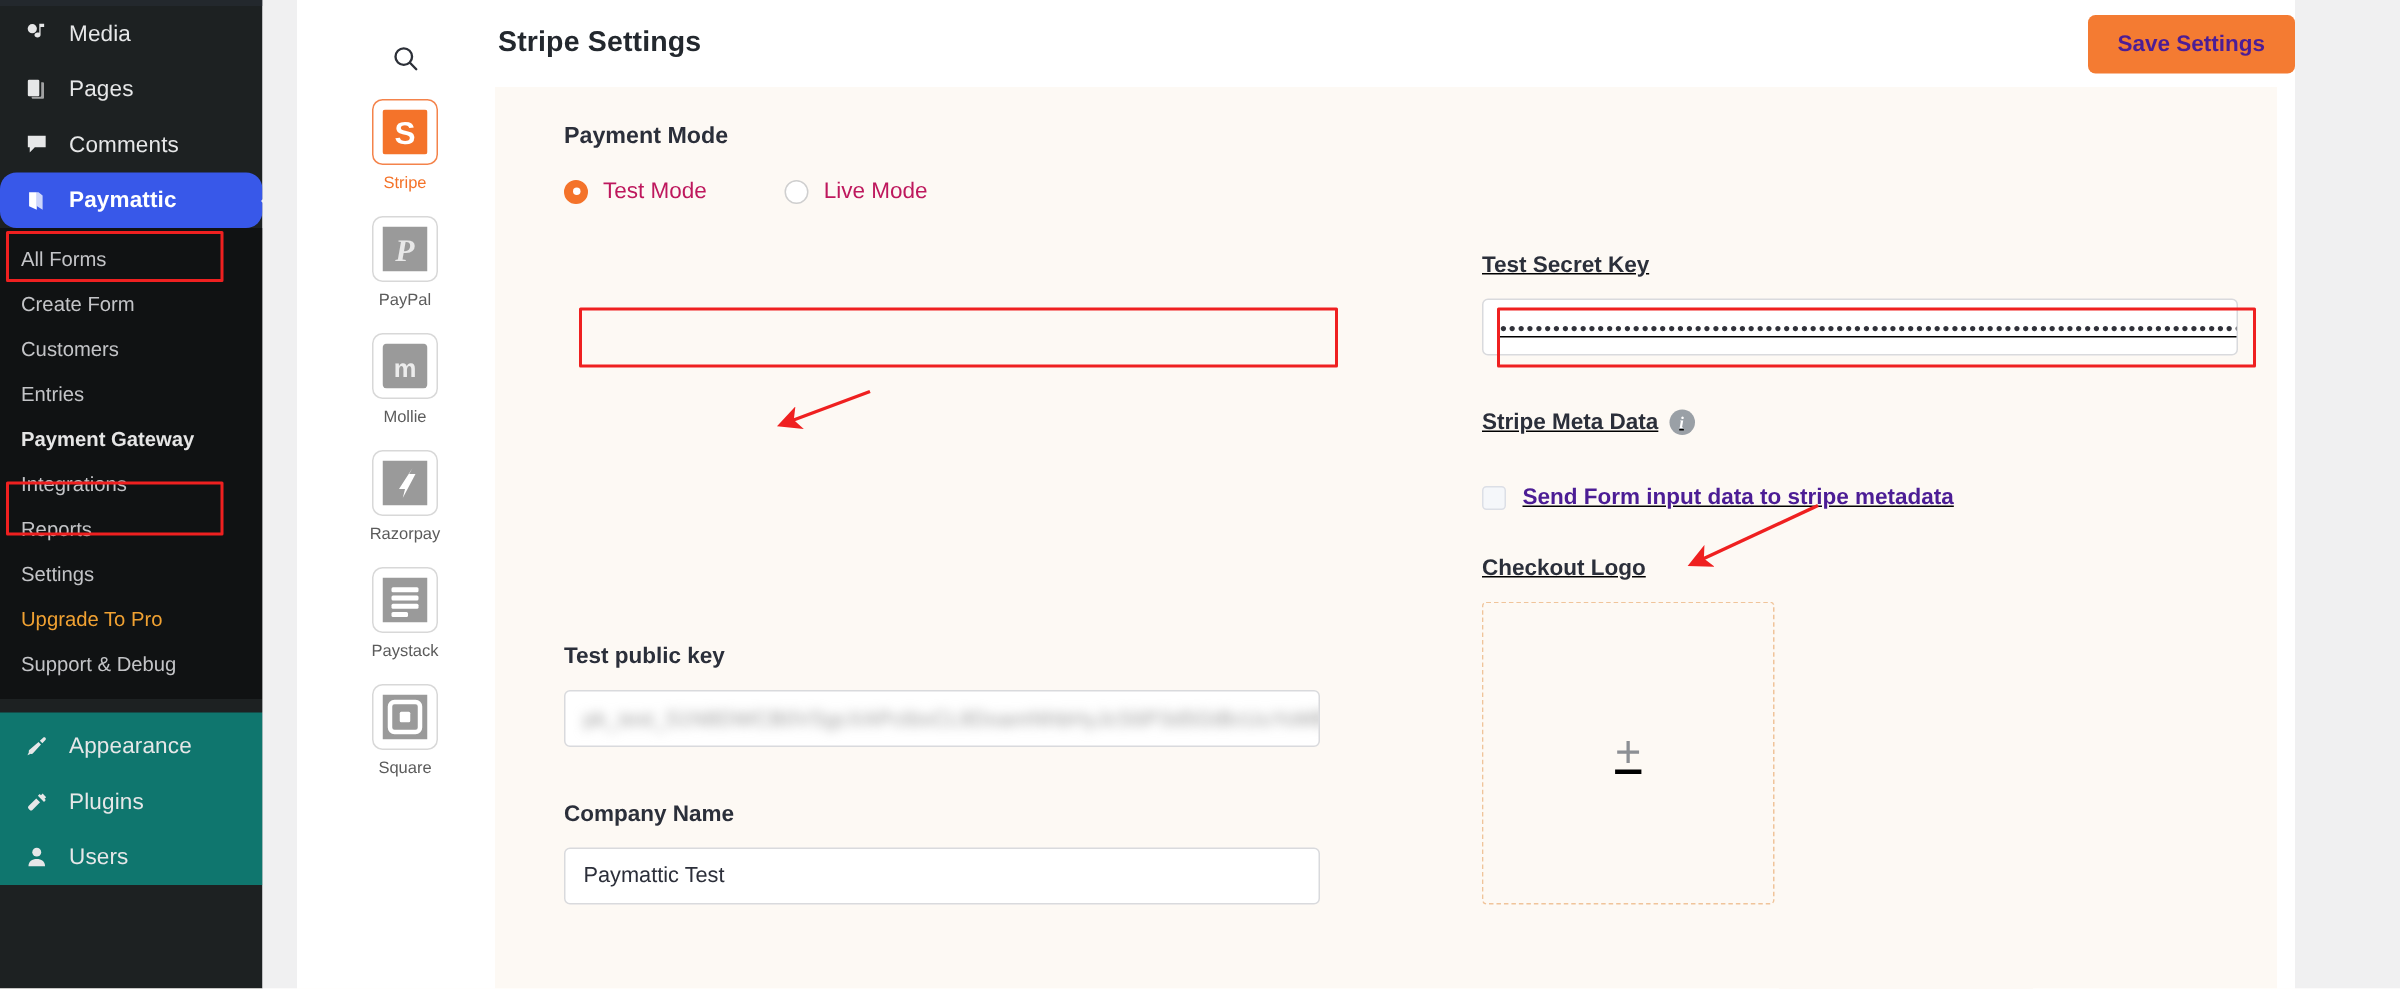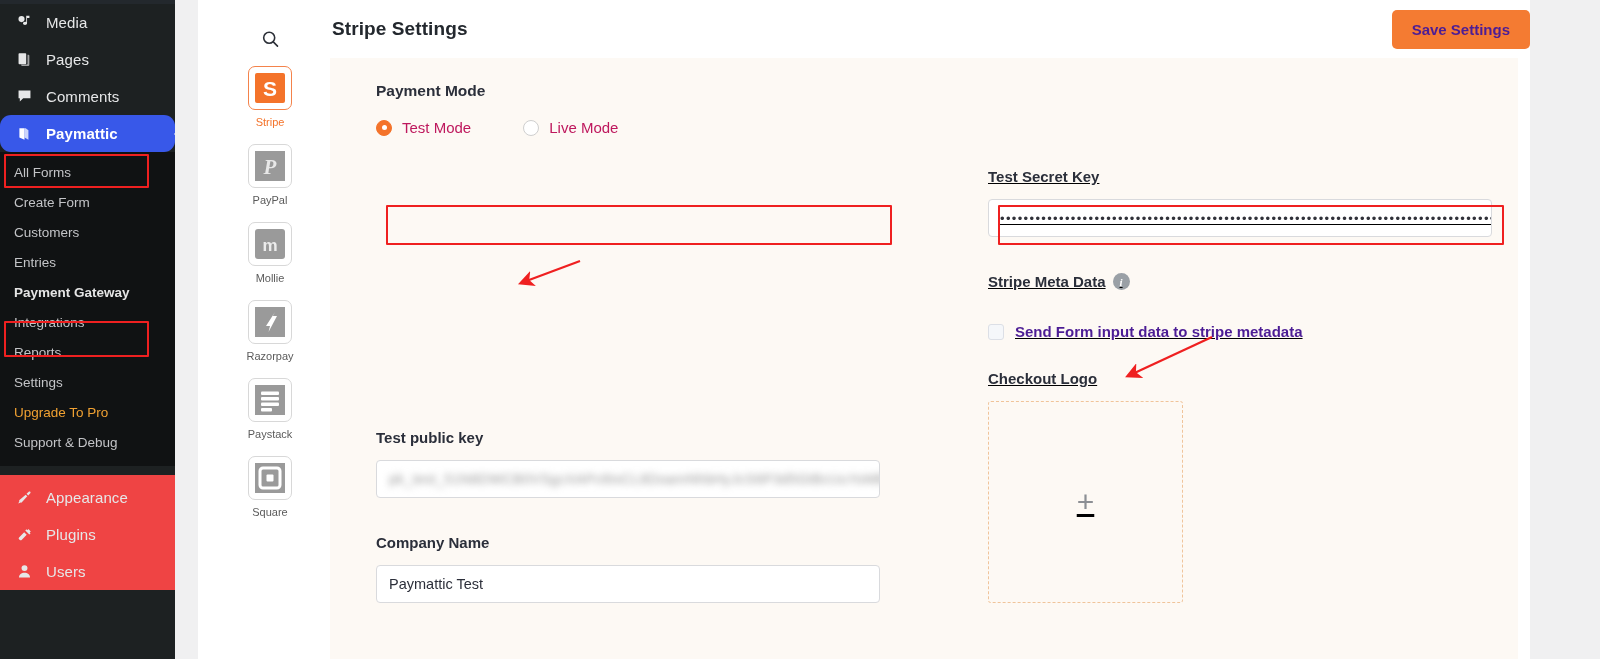--- a/index.html
+++ b/index.html
@@ -39,21 +39,21 @@
     pointer-events: none;
   }
   .wp-sub { list-style: none; background: #101213; padding: 6px 0 8px; }
   .wp-subitem {
     padding: 5px 0 5px 14px; font-size: 13.5px; color: #c3c4c7;
     line-height: 20px;
   }
   .wp-subitem.bold { color: #e5e5e5; font-weight: bold; }
   .wp-subitem.pro { color: #f0a132; }
   .wp-sep { height: 9px; background: #1d2122; }
-  .wp-bottom { list-style: none; background: #ef4444; padding-top: 4px; }
+  .wp-bottom { list-style: none; background: #0f766e; padding-top: 4px; }
 
   
   .gutter {
     position: absolute; left: 175px; top: 0; width: 23px; height: 659px;
     background: #f0f0f1;
   }
 
   
   .rail {
     position: absolute; left: 198px; top: 0; width: 144px; height: 659px;

